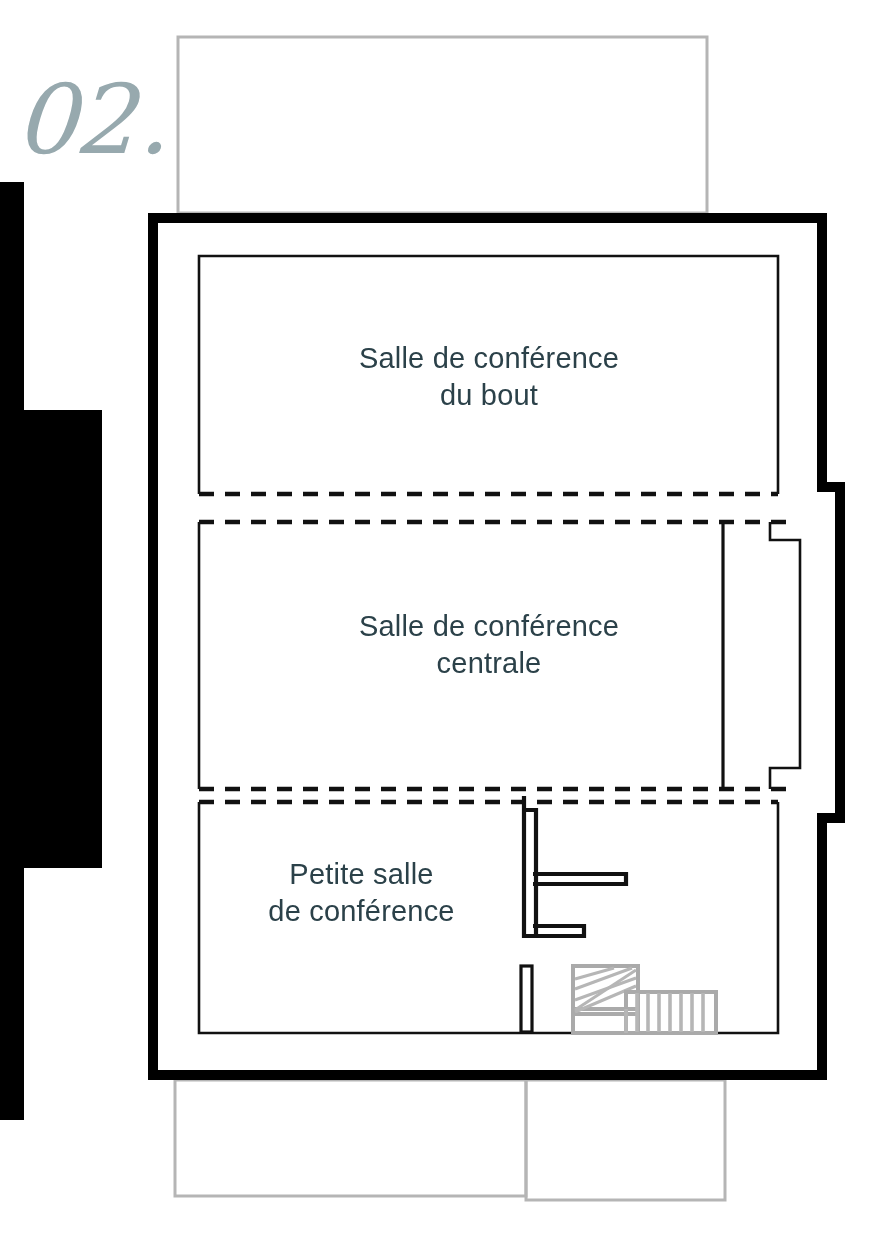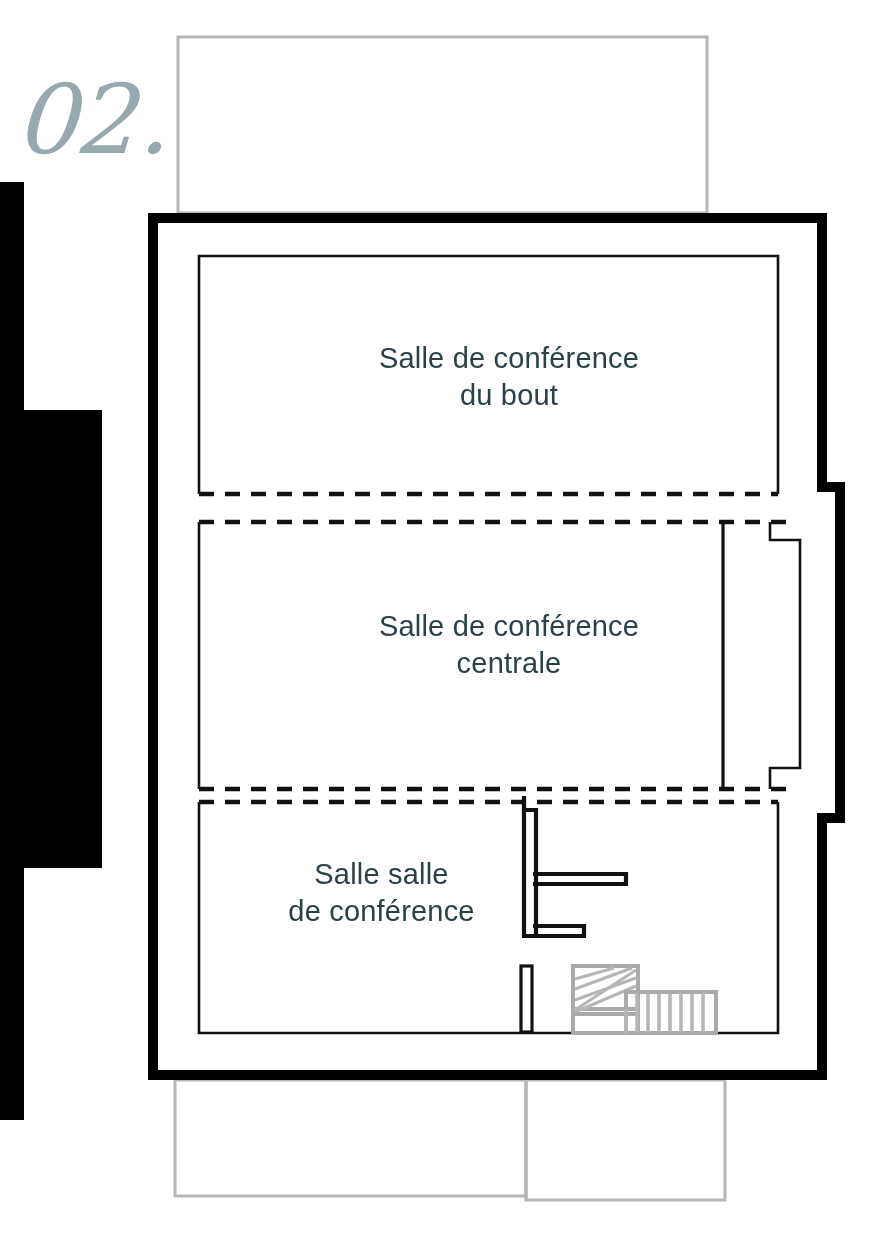--- a/index.html
+++ b/index.html
@@ -47,21 +47,20 @@
     position: absolute;
     text-align: center;
     color: #2b4149;
     font-family: "Liberation Sans", sans-serif;
     font-size: 29px;
     font-weight: 400;
     line-height: 1.28;
     letter-spacing: 0.2px;
     white-space: pre-line;
     user-select: none;
-    padding-left: 20px;
   }
   #label-end-room    { left: 199px; top: 340px; width: 580px; }
   #label-center-room { left: 199px; top: 608px; width: 580px; }
   #label-small-room  { left: 199px; top: 856px; width: 325px; }
 </style>
 </head>
 <body>
 
 <div id="plan-root">
 
@@ -161,16 +160,16 @@
   </svg>
 
   <div class="step-number">02.</div>
 
   <div class="room-label" id="label-end-room">Salle de conférence
 du bout</div>
 
   <div class="room-label" id="label-center-room">Salle de conférence
 centrale</div>
 
-  <div class="room-label" id="label-small-room">Salle salle
+  <div class="room-label" id="label-small-room">Petite salle
 de conférence</div>
 
 </div>
 
 </body></html>

